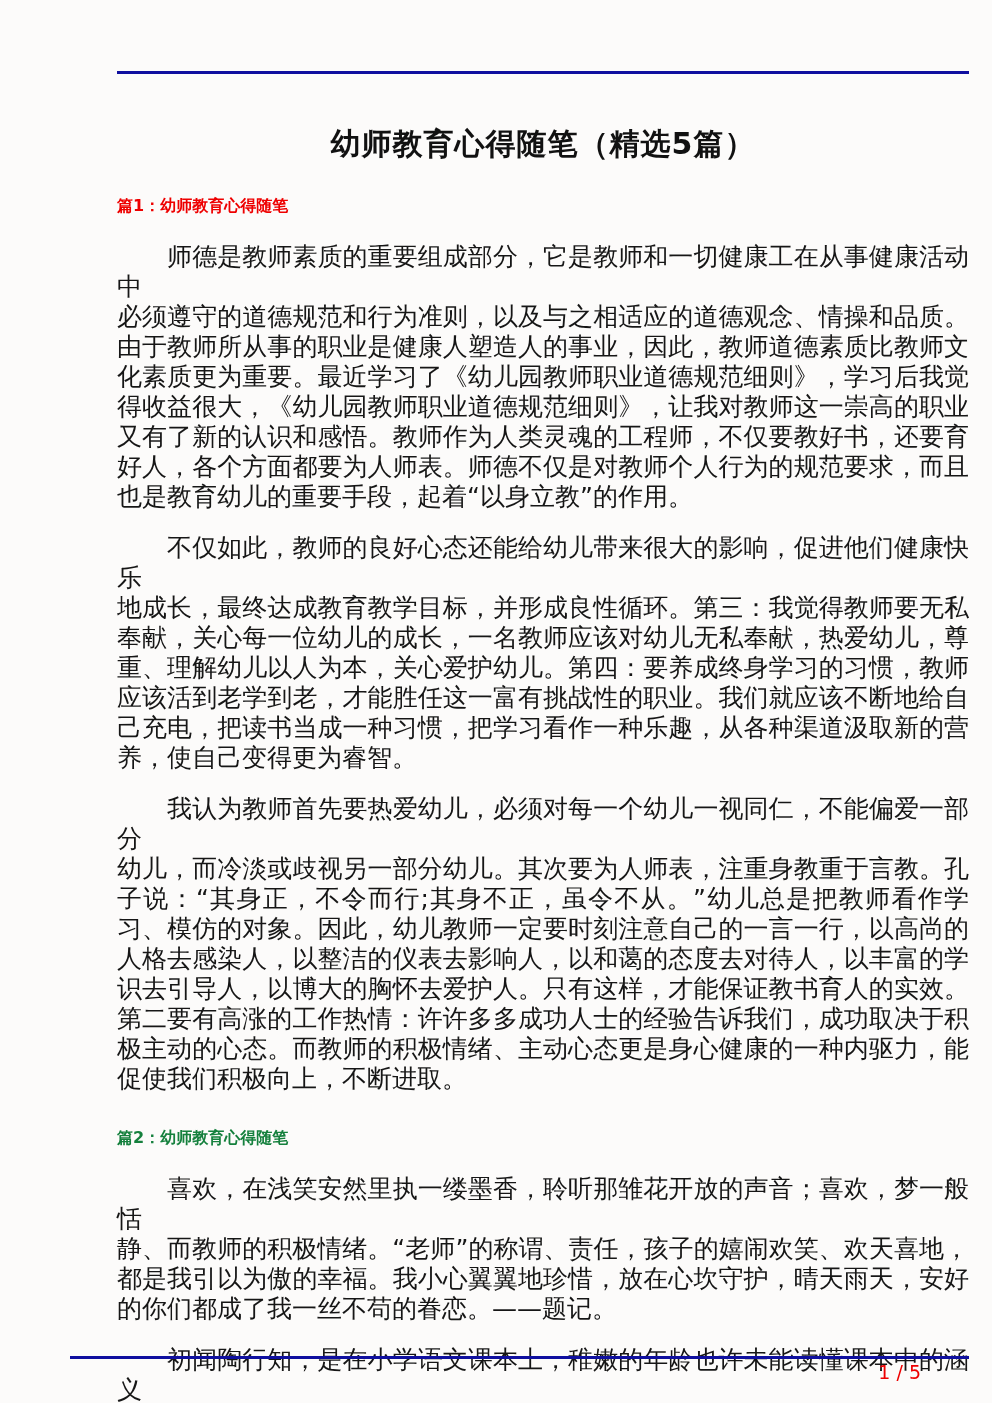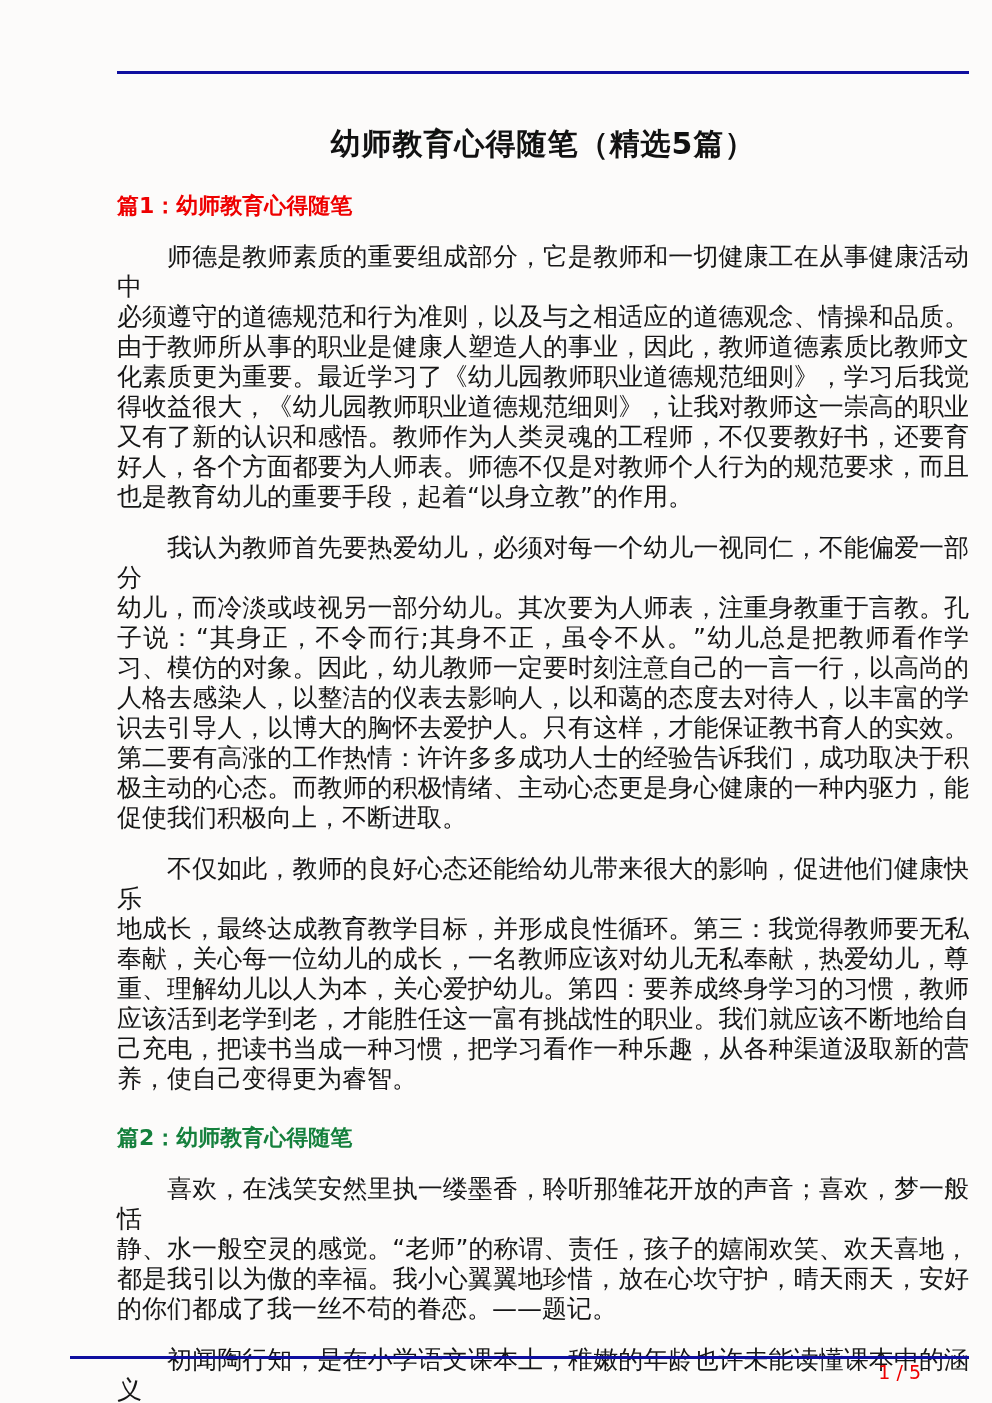--- a/index.html
+++ b/index.html
@@ -35,21 +35,21 @@
     margin: 52px 0 0 0;
     font-size: 30px;
     line-height: 36px;
     font-weight: bold;
     text-align: center;
     color: #111111;
     letter-spacing: 1px;
   }
   .section-heading {
     margin: 30px 0 22px 0;
-    font-size: 22px;
+    font-size: 16px;
     line-height: 28px;
     font-weight: bold;
   }
   .para {
     margin: 0 0 21px 0;
     font-size: 25px;
     line-height: 30px;
     text-align: justify;
     white-space: pre-wrap;
     word-break: break-all;
@@ -79,30 +79,30 @@
     <hr class="rule top-rule" style="background:#0f0f9f;">
 
     <h1 class="doc-title">幼师教育心得随笔（精选5篇）</h1>
 
     <h2 class="section-heading" style="color:#ee0000;">篇1：幼师教育心得随笔</h2>
 
     <p class="para">　　师德是教师素质的重要组成部分，它是教师和一切健康工在从事健康活动中
 必须遵守的道德规范和行为准则，以及与之相适应的道德观念、情操和品质。由于教师所从事的职业是健康人塑造人的事业，因此，教师道德素质比教师文化素质更为重要。最近学习了《幼儿园教师职业道德规范细则》，学习后我觉得收益很大，《幼儿园教师职业道德规范细则》，让我对教师这一崇高的职业又有了新的认识和感悟。教师作为人类灵魂的工程师，不仅要教好书，还要育好人，各个方面都要为人师表。师德不仅是对教师个人行为的规范要求，而且也是教育幼儿的重要手段，起着“以身立教”的作用。</p>
 
 
+    <p class="para">　　不仅如此，教师的良好心态还能给幼儿带来很大的影响，促进他们健康快乐
+地成长，最终达成教育教学目标，并形成良性循环。第三：我觉得教师要无私奉献，关心每一位幼儿的成长，一名教师应该对幼儿无私奉献，热爱幼儿，尊重、理解幼儿以人为本，关心爱护幼儿。第四：要养成终身学习的习惯，教师应该活到老学到老，才能胜任这一富有挑战性的职业。我们就应该不断地给自己充电，把读书当成一种习惯，把学习看作一种乐趣，从各种渠道汲取新的营养，使自己变得更为睿智。</p>
+
     <p class="para">　　我认为教师首先要热爱幼儿，必须对每一个幼儿一视同仁，不能偏爱一部分
 幼儿，而冷淡或歧视另一部分幼儿。其次要为人师表，注重身教重于言教。孔子说：“其身正，不令而行;其身不正，虽令不从。”幼儿总是把教师看作学习、模仿的对象。因此，幼儿教师一定要时刻注意自己的一言一行，以高尚的人格去感染人，以整洁的仪表去影响人，以和蔼的态度去对待人，以丰富的学识去引导人，以博大的胸怀去爱护人。只有这样，才能保证教书育人的实效。第二要有高涨的工作热情：许许多多成功人士的经验告诉我们，成功取决于积极主动的心态。而教师的积极情绪、主动心态更是身心健康的一种内驱力，能促使我们积极向上，不断进取。</p>
-
-    <p class="para">　　不仅如此，教师的良好心态还能给幼儿带来很大的影响，促进他们健康快乐
-地成长，最终达成教育教学目标，并形成良性循环。第三：我觉得教师要无私奉献，关心每一位幼儿的成长，一名教师应该对幼儿无私奉献，热爱幼儿，尊重、理解幼儿以人为本，关心爱护幼儿。第四：要养成终身学习的习惯，教师应该活到老学到老，才能胜任这一富有挑战性的职业。我们就应该不断地给自己充电，把读书当成一种习惯，把学习看作一种乐趣，从各种渠道汲取新的营养，使自己变得更为睿智。</p>
 
     <h2 class="section-heading" style="color:#15803d;">篇2：幼师教育心得随笔</h2>
 
     <p class="para">　　喜欢，在浅笑安然里执一缕墨香，聆听那雏花开放的声音；喜欢，梦一般恬
-静、水一般空灵的感觉。“老师”的称谓、责任，孩子的嬉闹欢笑、欢天喜地，都是我引以为傲的幸福。我小心翼翼地珍惜，放在心坎守护，晴天雨天，安好的你们都成了我一丝不苟的眷恋。——题记。</p>
+静、而教师的积极情绪。“老师”的称谓、责任，孩子的嬉闹欢笑、欢天喜地，都是我引以为傲的幸福。我小心翼翼地珍惜，放在心坎守护，晴天雨天，安好的你们都成了我一丝不苟的眷恋。——题记。</p>
 
     <p class="para">　　初闻陶行知，是在小学语文课本上，稚嫩的年龄也许未能读懂课本中的涵义
 ，但是令我记忆犹新的便是语文老师一个劲地在赞颂陶行知先生，说他是所有老师的榜样，模模糊糊、似懂非懂的我便对那位先生肃然起敬。后来上了师范，细细拜读了先生的著作，便向儿时</p>
 
   </div>
 
   <div class="footer">
     <hr class="rule" style="background:#0f0f9f;">
     <div class="page-number" style="color:#ee0000;">1 / 5</div>
   </div>

